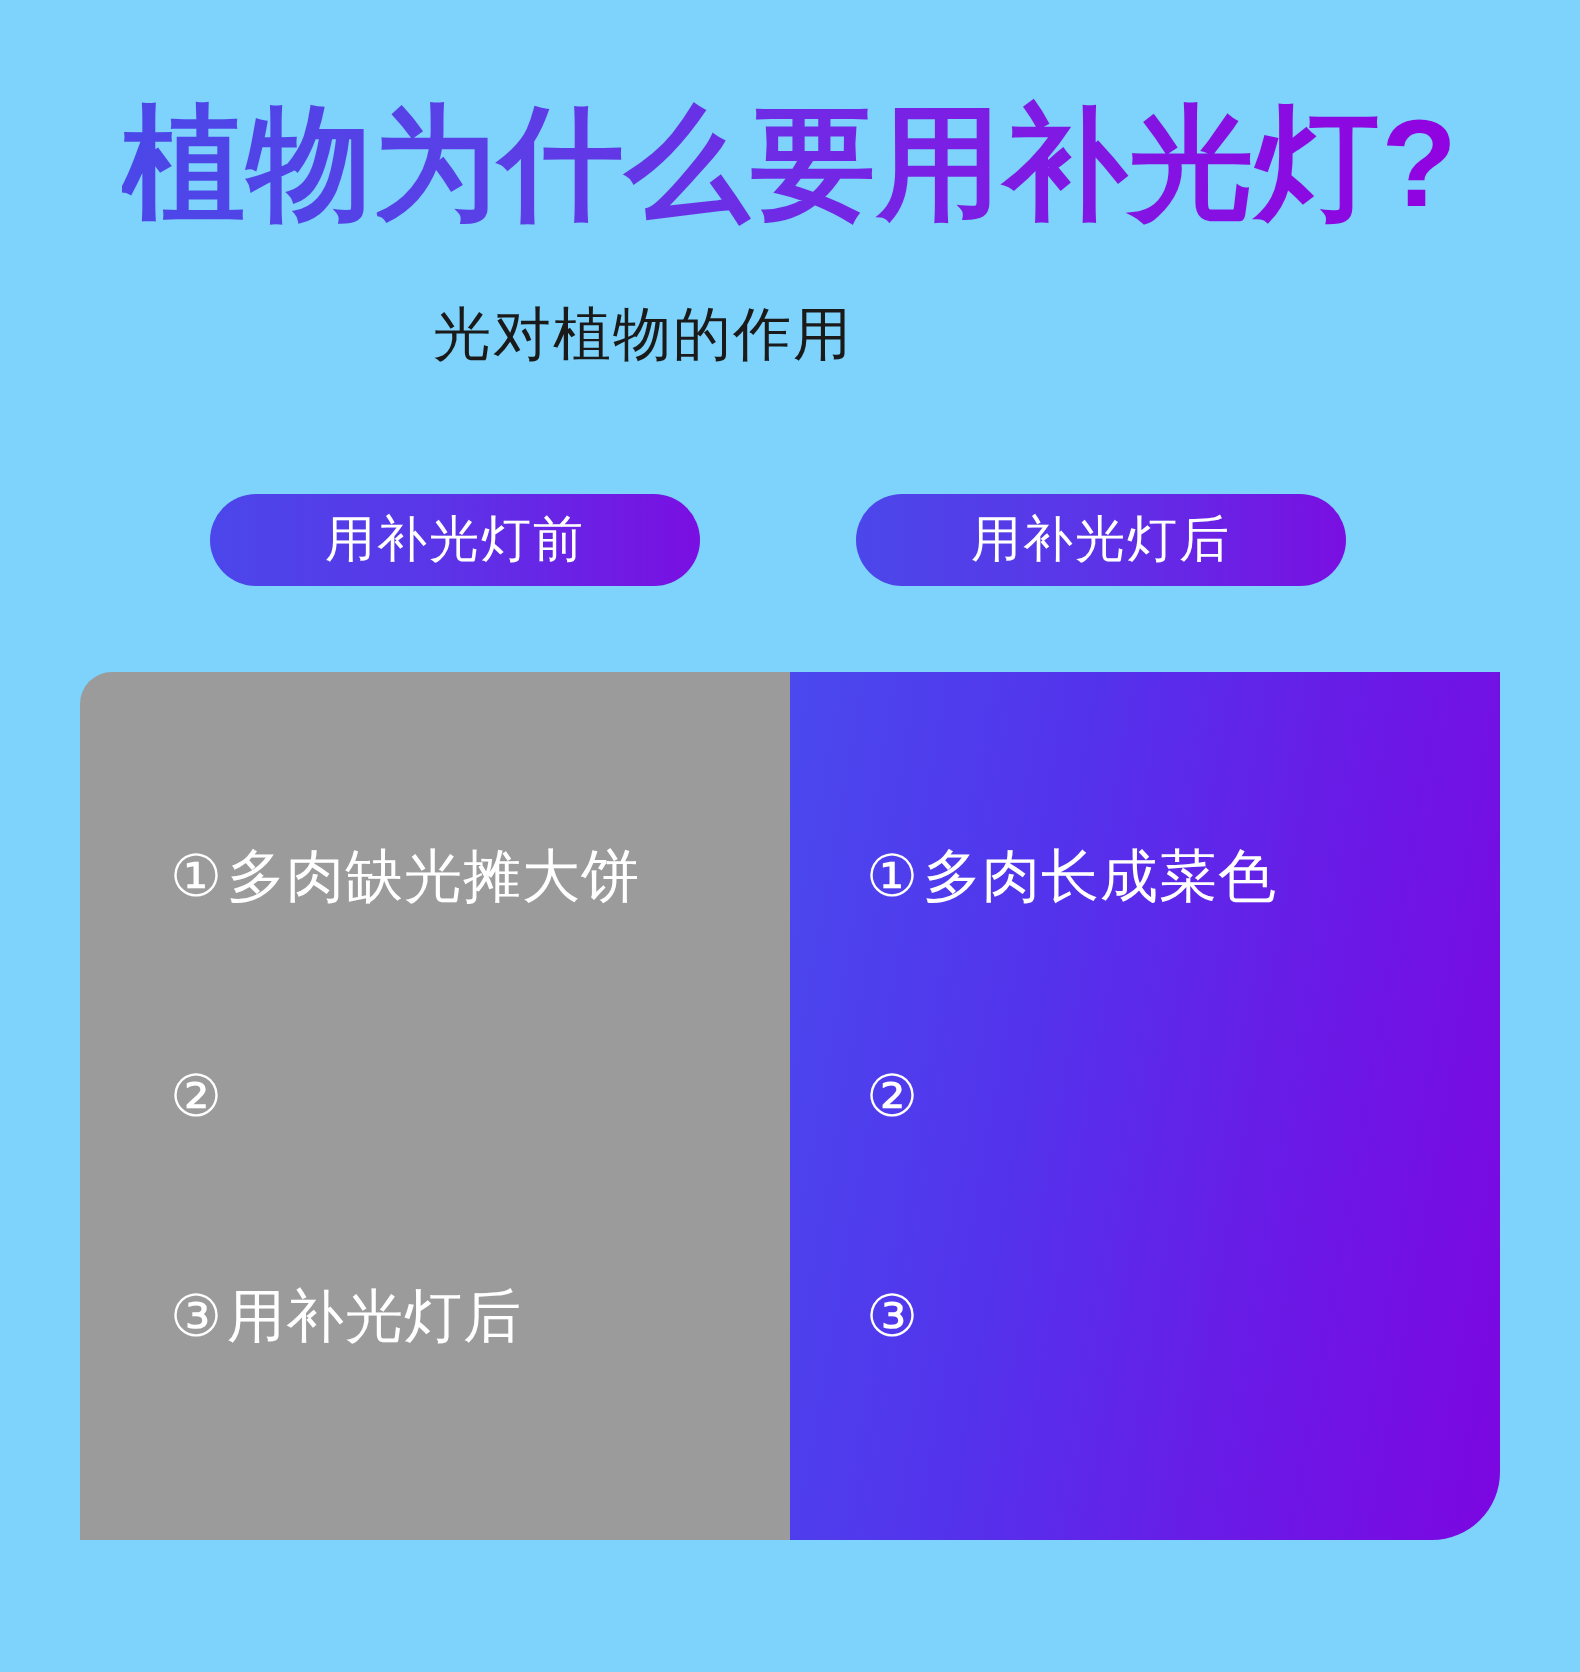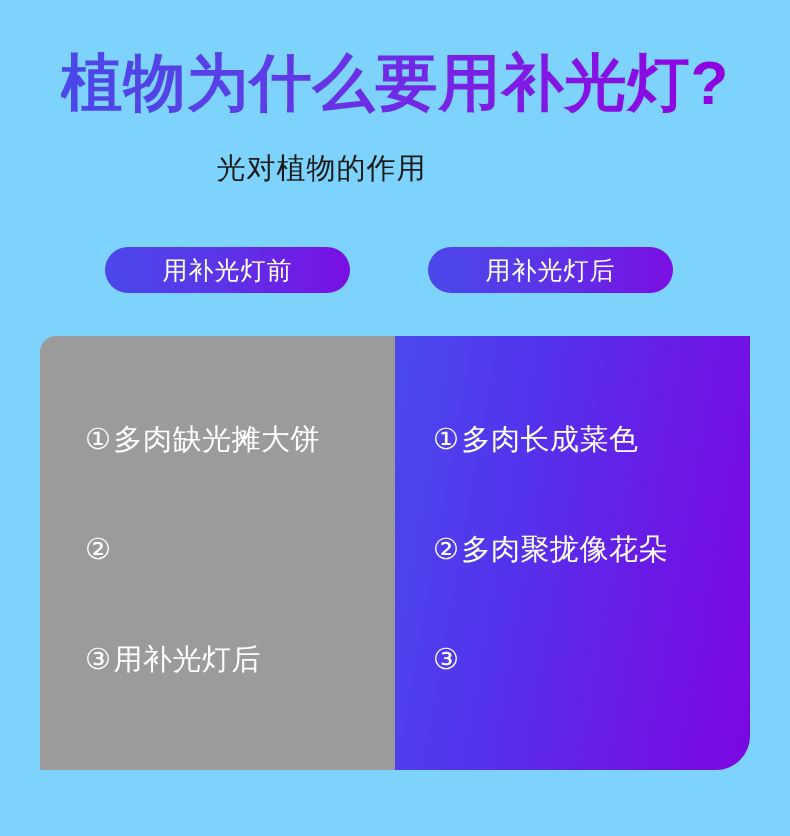--- a/index.html
+++ b/index.html
@@ -172,21 +172,20 @@
       </div>
     </div>
 
     <div class="col col-after">
       <div class="item">
         <span class="item-num">①</span>
         <span class="item-text">多肉长成菜色</span>
       </div>
       <div class="item">
         <span class="item-num">②</span>
-        <span class="item-text">多肉聚拢像花朵</span>
       </div>
       <div class="item">
         <span class="item-num">③</span>
       </div>
     </div>
 
   </div>
 
 </div>
 

